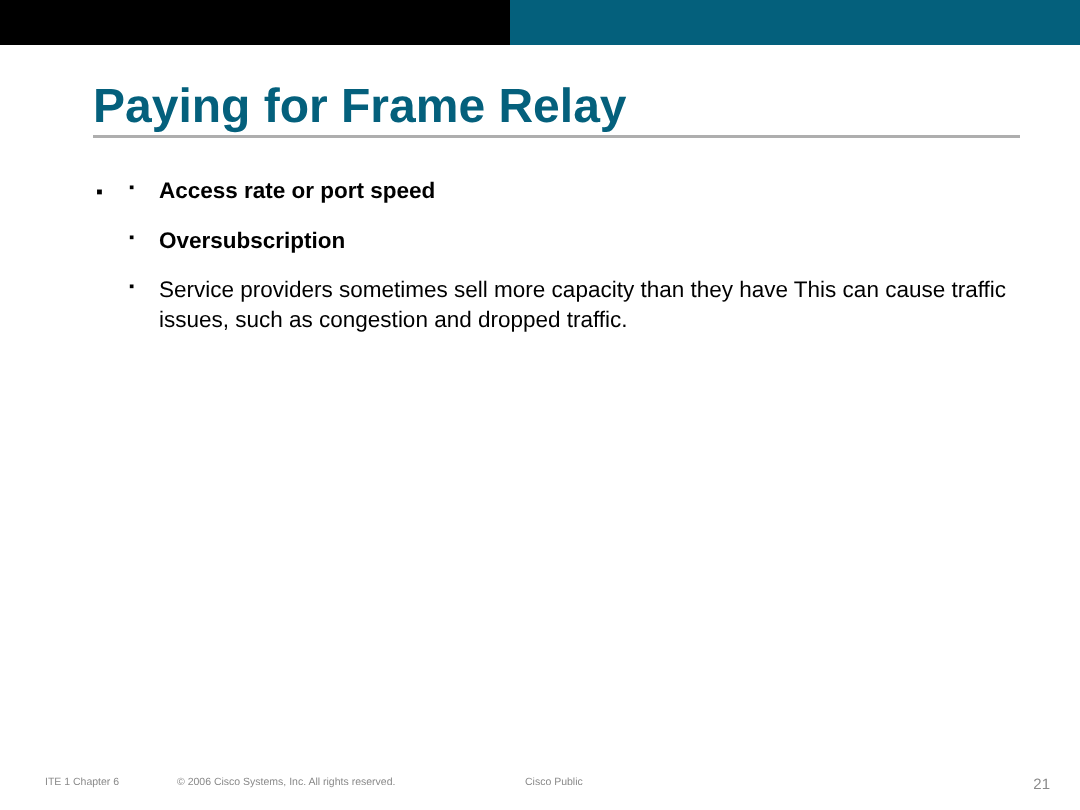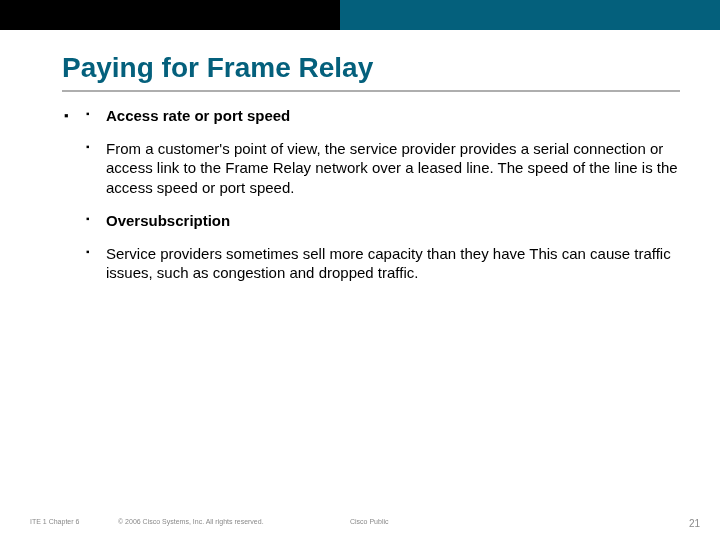--- a/index.html
+++ b/index.html
@@ -2,30 +2,30 @@
 <html><head>
 <meta charset="utf-8">
 <style>
   * { margin: 0; padding: 0; box-sizing: border-box; }
   html, body { width: 720px; height: 540px; font-family: Arial, Helvetica, sans-serif; background: #fff; }
   .slide { width: 720px; height: 540px; position: relative; background: #fff; overflow: hidden; }
 
   .topbar { position: absolute; top: 0; left: 0; right: 0; height: 30px; background: #04607c; }
   .topbar-black { position: absolute; top: 0; left: 0; width: 340px; height: 30px; background: #000; }
 
-  .heading { position: absolute; top: 52px; left: 62px; right: 40px; color: #04607c; font-size: 28px; font-weight: bold; letter-spacing: 0px; }
+  .heading { position: absolute; top: 52px; left: 62px; right: 40px; color: #04607c; font-size: 32px; font-weight: bold; letter-spacing: 0px; }
   .underline { position: absolute; top: 90px; left: 62px; right: 40px; height: 2px; background: #787878; opacity: 0.6; }
 
   .content { position: absolute; top: 106px; left: 62px; right: 40px; }
 
   .lvl1 { list-style: none; }
   .lvl1 > li { position: relative; padding-left: 22px; font-size: 21px; color: #000; margin-bottom: 10px; }
   .lvl1 > li::before { content: "\25AA"; position: absolute; left: 2px; top: 2px; font-size: 13px; color: #000; }
 
-  .lvl2 { list-style: none; }
+  .lvl2 { list-style: none; margin-top: 12px; }
   .lvl2 > li { position: relative; padding-left: 22px; font-size: 15px; color: #000; line-height: 1.28; margin-bottom: 14px; font-weight: normal; }
   .lvl2 > li::before { content: "\25AA"; position: absolute; left: 2px; top: 2px; font-size: 10px; color: #000; }
   .lvl2 > li.bold > span { font-weight: bold; }
 
   .footer { position: absolute; left: 0; right: 0; bottom: 8px; height: 14px; font-size: 7px; color: #8a8a8a; }
   .footer .f1 { position: absolute; left: 30px; }
   .footer .f2 { position: absolute; left: 118px; }
   .footer .f3 { position: absolute; left: 350px; }
   .footer .pg { position: absolute; right: 20px; color: #8a8a8a; font-size: 10px; }
 </style>
@@ -38,21 +38,20 @@
   </div>
 
   <div class="heading">Paying for Frame Relay</div>
   <div class="underline"></div>
 
   <div class="content">
     <ul class="lvl1">
       <li>
         <ul class="lvl2">
           <li class="bold"><span>Access rate or port speed</span></li>
-          <li><span>From a customer's point of view, the service provider provides a serial connection or access link to the Frame Relay network over a leased line. The speed of the line is the access speed or port speed.</span></li>
           <li class="bold"><span>Oversubscription</span></li>
           <li><span>Service providers sometimes sell more capacity than they have This can cause traffic issues, such as congestion and dropped traffic.</span></li>
         </ul>
       </li>
     </ul>
   </div>
 
   <div class="footer">
     <span class="f1">ITE 1 Chapter 6</span>
     <span class="f2">© 2006 Cisco Systems, Inc. All rights reserved.</span>

